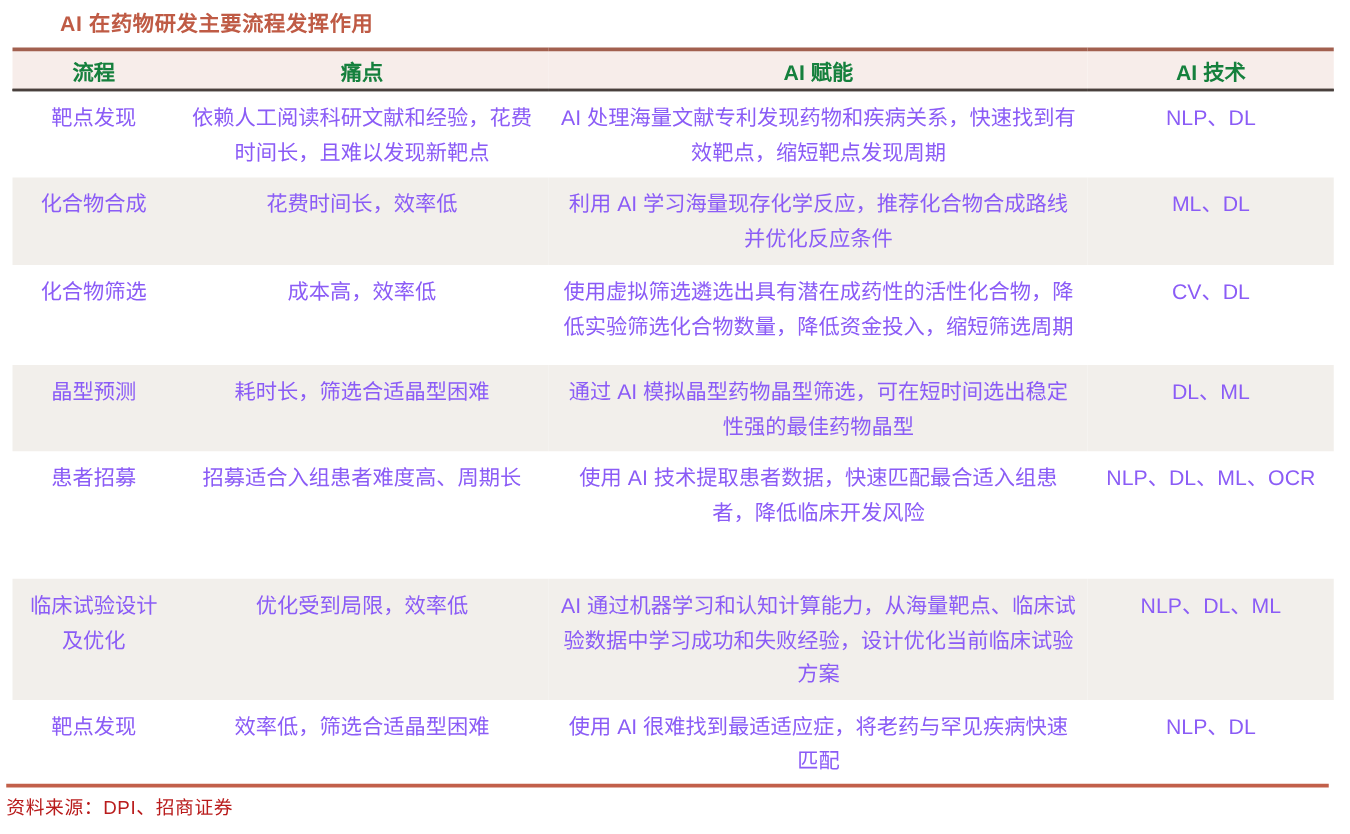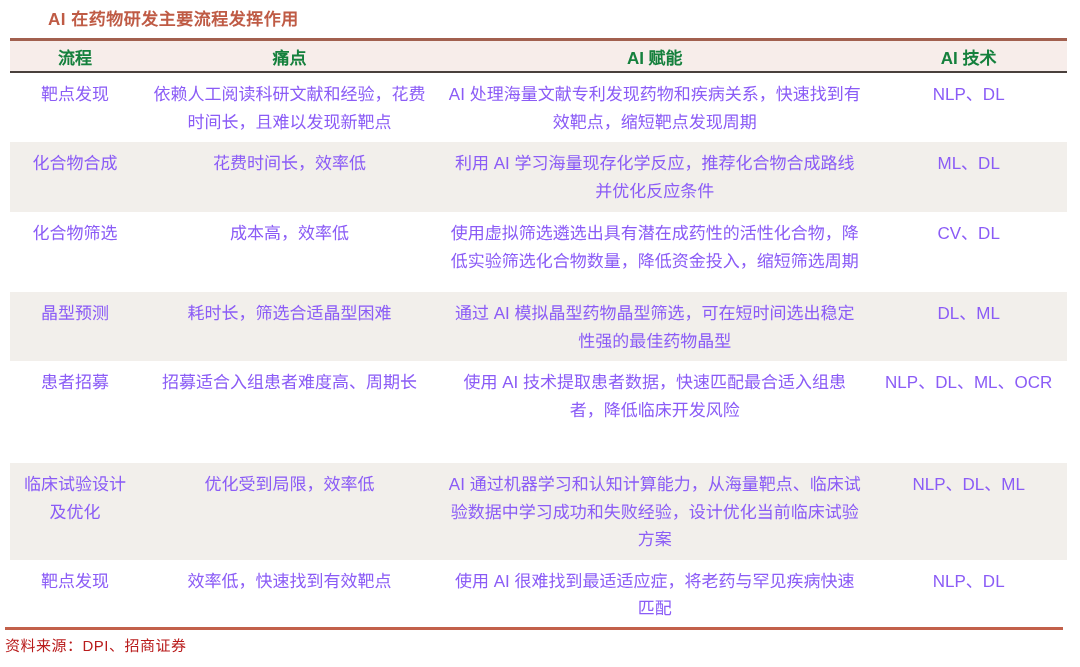--- a/index.html
+++ b/index.html
@@ -142,21 +142,21 @@
     <td>NLP、DL、ML、OCR</td>
   </tr>
           <tr>
     <td>临床试验设计及优化</td>
     <td>优化受到局限，效率低</td>
     <td>AI 通过机器学习和认知计算能力，从海量靶点、临床试验数据中学习成功和失败经验，设计优化当前临床试验方案</td>
     <td>NLP、DL、ML</td>
   </tr>
           <tr>
     <td>靶点发现</td>
-    <td>效率低，快速找到有效靶点</td>
+    <td>效率低，筛选合适晶型困难</td>
     <td>使用 AI 很难找到最适适应症，将老药与罕见疾病快速匹配</td>
     <td>NLP、DL</td>
   </tr>
         </tbody>
     </table>
   </div>
 
   <div class="footer-rule"></div>
   <div class="footer-source">资料来源：DPI、招商证券</div>
 

